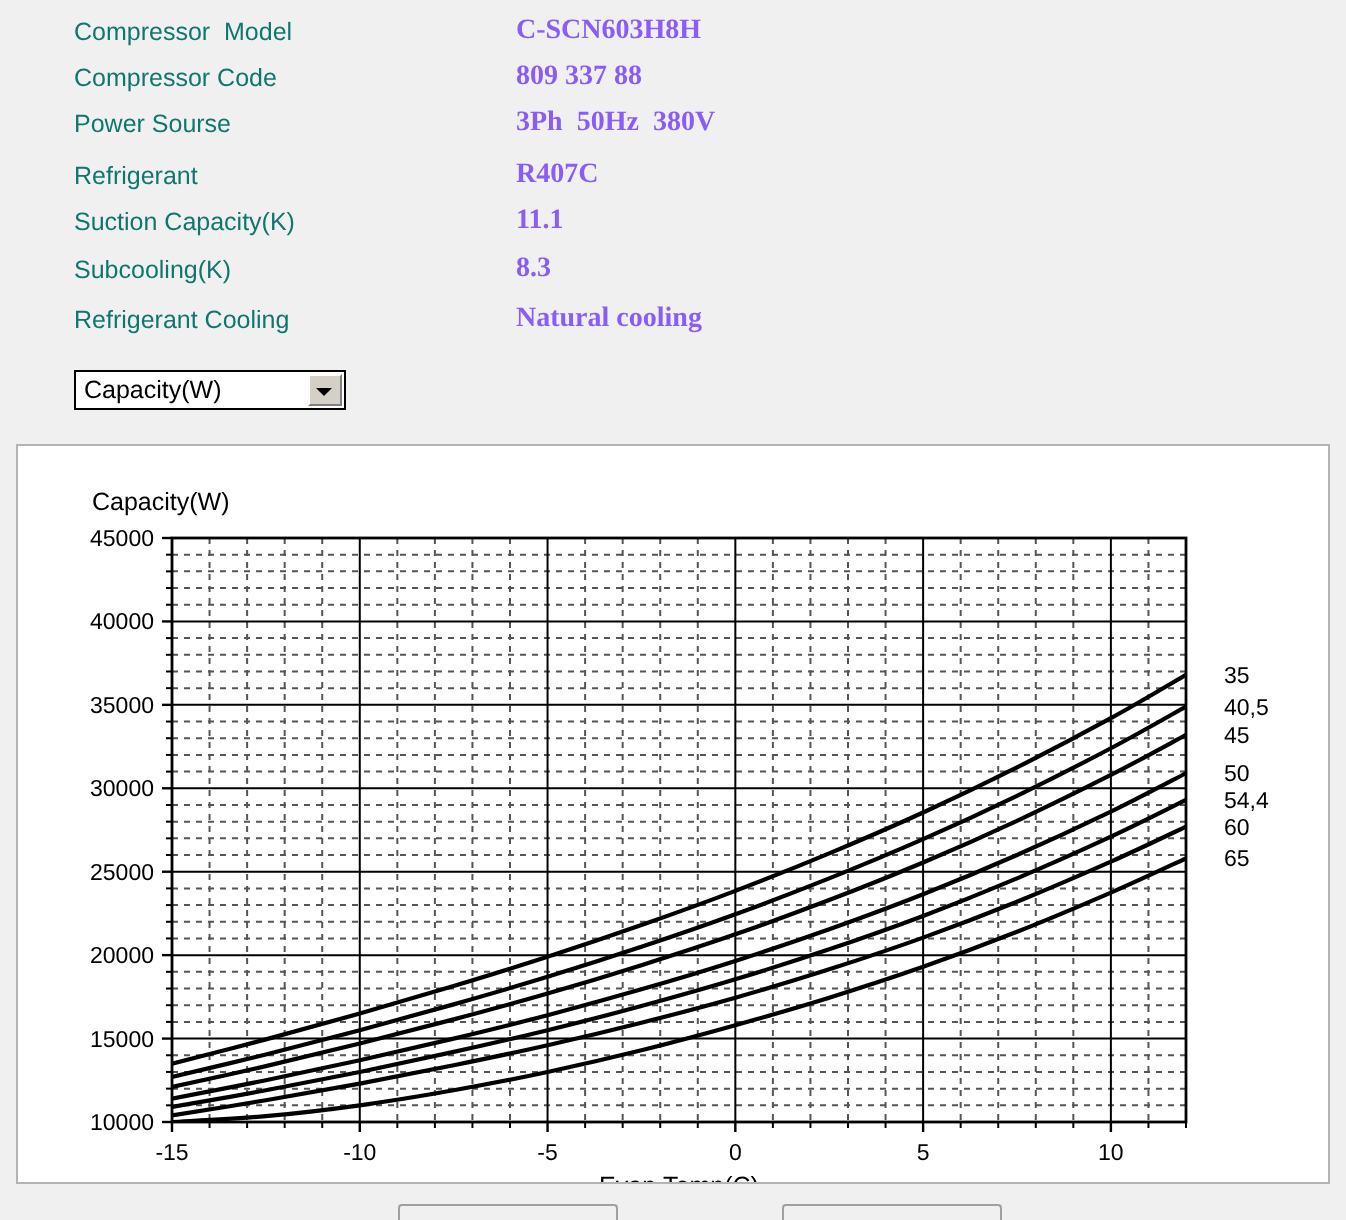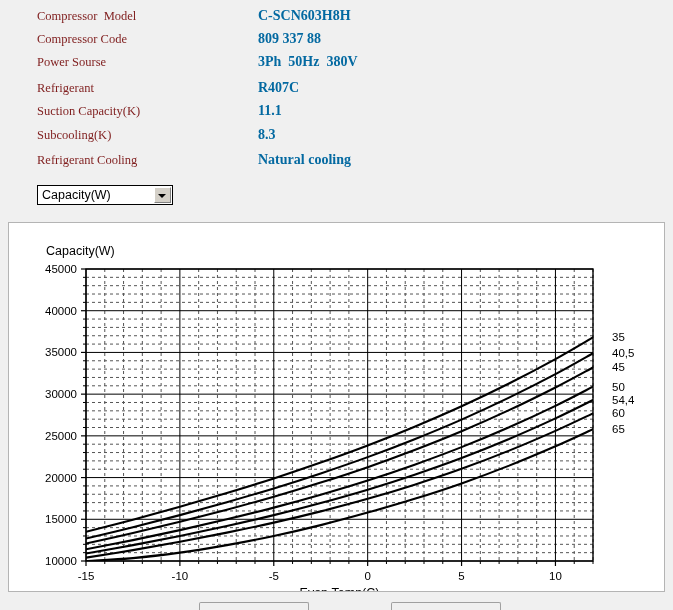--- a/index.html
+++ b/index.html
@@ -27,35 +27,35 @@
   .spec-row {
     position: absolute;
     left: 0;
     width: 673px;
     height: 22px;
   }
   .spec-label {
     position: absolute;
     left: 37px;
     top: 0;
-    font-family: Liberation Serif, serif;
+    font-family: Liberation Sans, sans-serif;
     font-size: 12.5px;
     line-height: 22px;
-    color: #7f1d1d;
+    color: #0f766e;
     white-space: pre;
   }
   .spec-value {
     position: absolute;
     left: 258px;
     top: 0;
     font-family: "Liberation Serif", serif;
     font-size: 14px;
     font-weight: bold;
     line-height: 22px;
-    color: #0369a1;
+    color: #8b5cf6;
     white-space: pre;
   }
 
   
   #measure-select {
     position: absolute;
     left: 37px;
     top: 185px;
     width: 136px;
     height: 20px;

